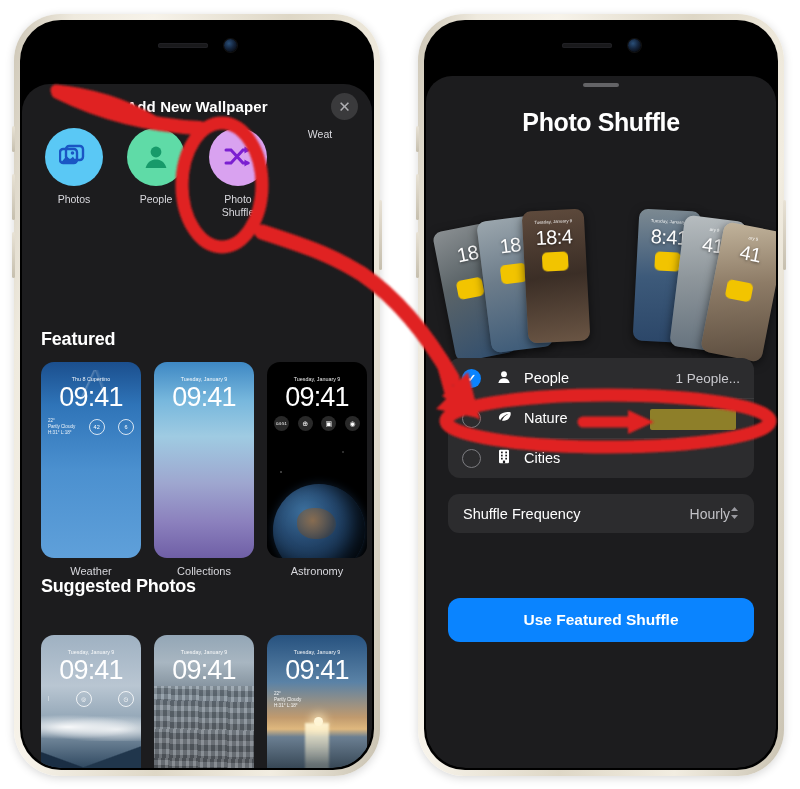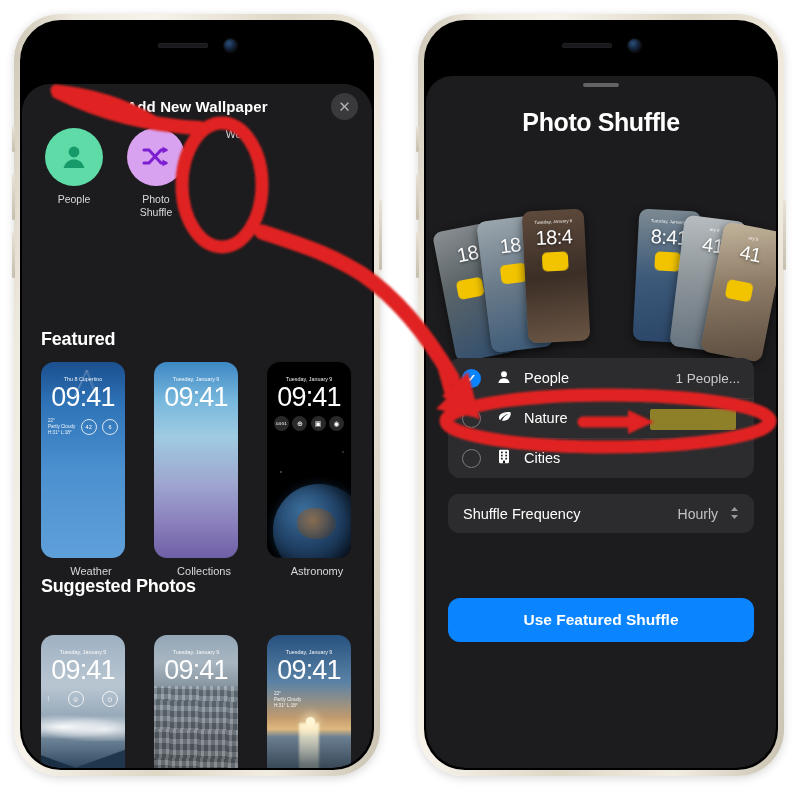--- a/index.html
+++ b/index.html
@@ -96,21 +96,21 @@
     font-size: 18px; font-weight: 800; letter-spacing: -.2px;
   }
   .sec-title.featured { top: 245px; }
   .sec-title.suggested { top: 492px; }
 
   .wp-row { position: absolute; left: 19px; display: flex; gap: 13px; }
   .wp-row.featured { top: 278px; }
   .wp-row.suggested { top: 551px; }
   .wp { width: 100px; }
   .wp-card {
-    width: 84px; height: 196px; border-radius: 13px;
+    width: 100px; height: 196px; border-radius: 13px;
     position: relative; overflow: hidden; background: #111;
   }
   .wp-name {
     margin-top: 7px; text-align: center; color: #d7d7dc; font-size: 11px;
   }
   .wp-date {
     position: absolute; top: 14px; left: 0; right: 0; text-align:center;
     color: #fff; font-size: 5.4px; opacity: .92; white-space: nowrap;
   }
   .wp-time {
@@ -267,21 +267,21 @@
   .opt-icon{ width:26px; text-align:center; color:#fff; font-size:14px; margin-left:10px; }
   .opt-label{ color:#fff; font-size:14.5px; margin-left:7px; }
   .opt-value{ margin-left:auto; color:#c9c9ce; font-size:13.5px; }
 
   .freq-row{
     position:absolute; left:22px; right:22px; top:418px; height:39px;
     background:#2c2c2e; border-radius:11px;
     display:flex; align-items:center; padding:0 15px;
   }
   .freq-label{ color:#fff; font-size:14.5px; }
-  .freq-val{ margin-left:auto; color:#c2c2c7; font-size:14px; display:flex; gap:12px; align-items:flex-start;}
+  .freq-val{ margin-left:auto; color:#c2c2c7; font-size:14px; display:flex; gap:0; align-items:flex-start;}
   .chev{ font-size:10px; color:#9a9aa0; display:flex; flex-direction:column; line-height:6px; }
 
   .primary-btn{
     position:absolute; left:22px; right:22px; top:522px; height:44px;
     background:#0a84ff; border-radius:12px; color:#fff;
     font-size:15.5px; font-weight:700;
     display:flex; align-items:center; justify-content:center;
   }
   .link-btn{
     position:absolute; left:0; right:0; top:578px; text-align:center;
@@ -314,20 +314,31 @@
           <div class="speaker"></div>
           <div class="camera"></div>
         </div>
 
         <div class="sheet">
           <div class="sheet-title">Add New Wallpaper</div>
           <div class="close-btn">✕</div>
 
           <div class="cat-row">
 
+            <div class="cat">
+              <div class="bubble" style="background:#5ac8f5">
+                <svg width="30" height="26" viewBox="0 0 30 26">
+                  <rect x="1" y="5" width="17" height="14" rx="3.2" fill="none" stroke="#1a56c4" stroke-width="2.4"></rect>
+                  <rect x="7" y="2" width="17" height="14" rx="3.2" fill="none" stroke="#1a56c4" stroke-width="2.4"></rect>
+                  <path d="M2.5 18 L7.5 12 L11 15.5 L14 12.5 L17 18 Z" fill="#1a56c4"></path>
+                  <circle cx="13.5" cy="9" r="1.8" fill="#1a56c4"></circle>
+                </svg>
+              </div>
+              <div class="clabel">Photos</div>
+            </div>
 
             <div class="cat">
               <div class="bubble" style="background:#5fdba7">
                 <svg width="28" height="28" viewBox="0 0 28 28">
                   <circle cx="14" cy="9" r="5.4" fill="#179a6a"></circle>
                   <path d="M3.6 25c1.6-6 5.6-8.6 10.4-8.6S22.8 19 24.4 25z" fill="#179a6a"></path>
                 </svg>
               </div>
               <div class="clabel">People</div>
             </div>

